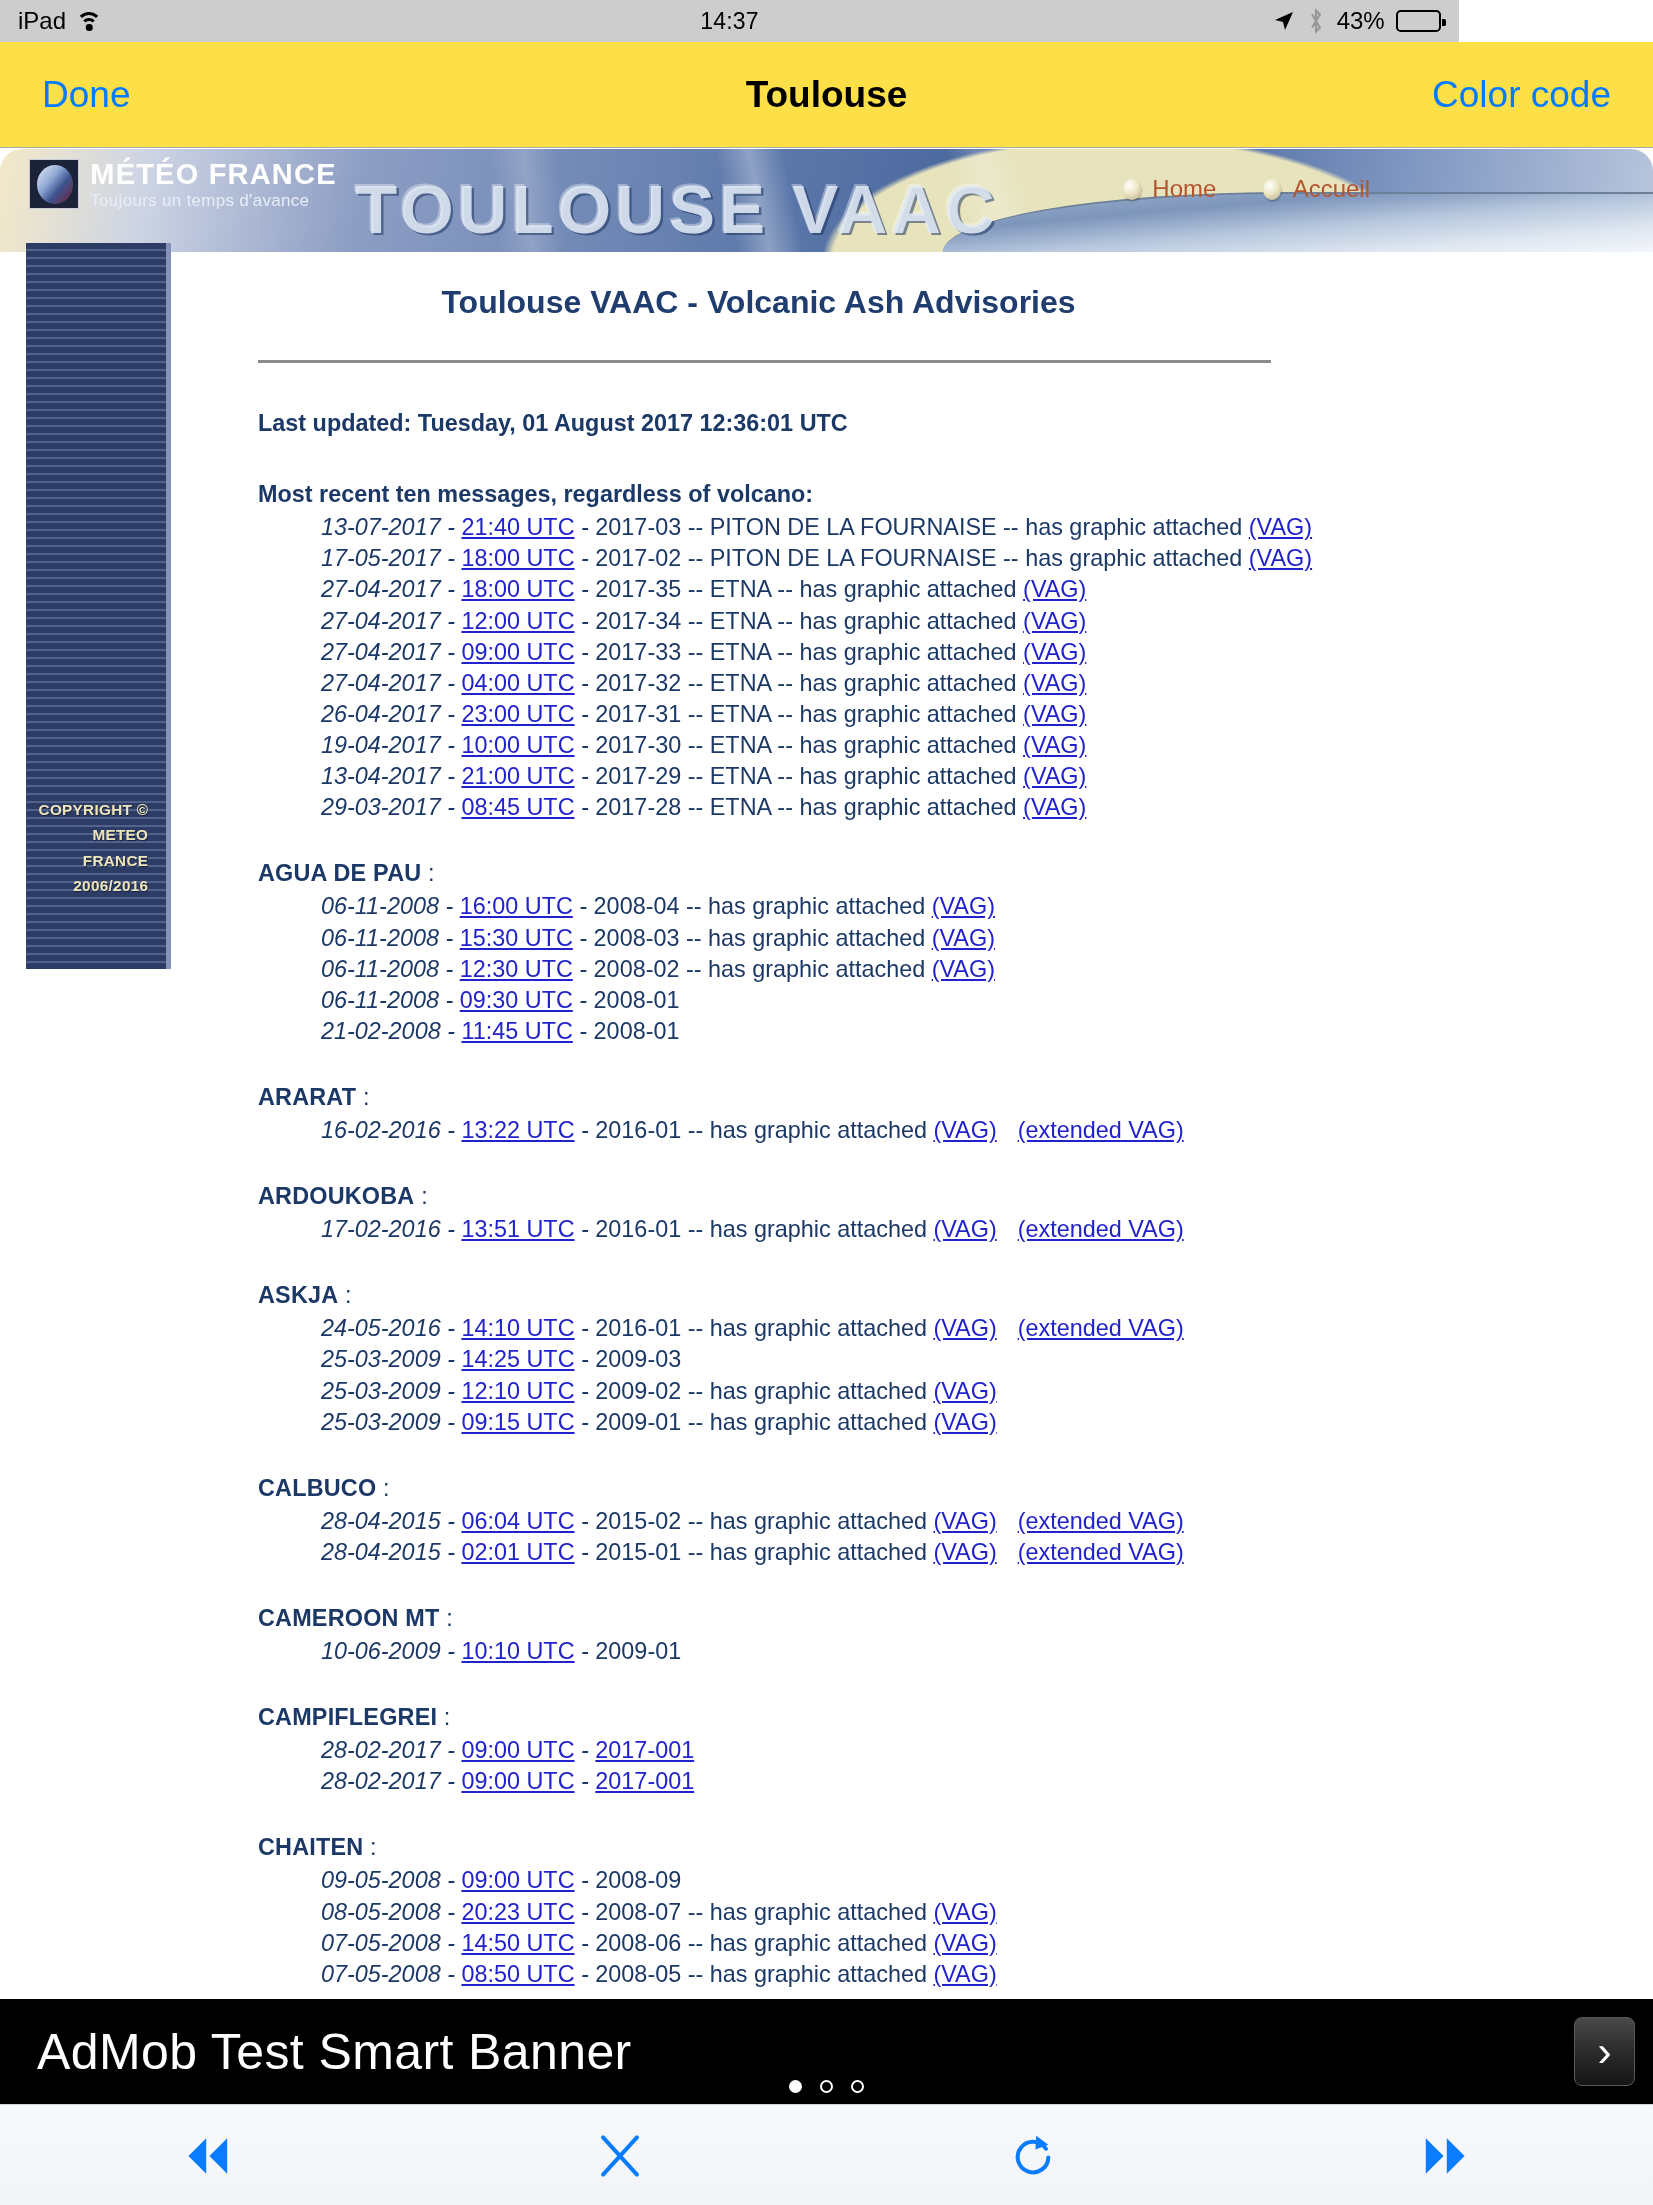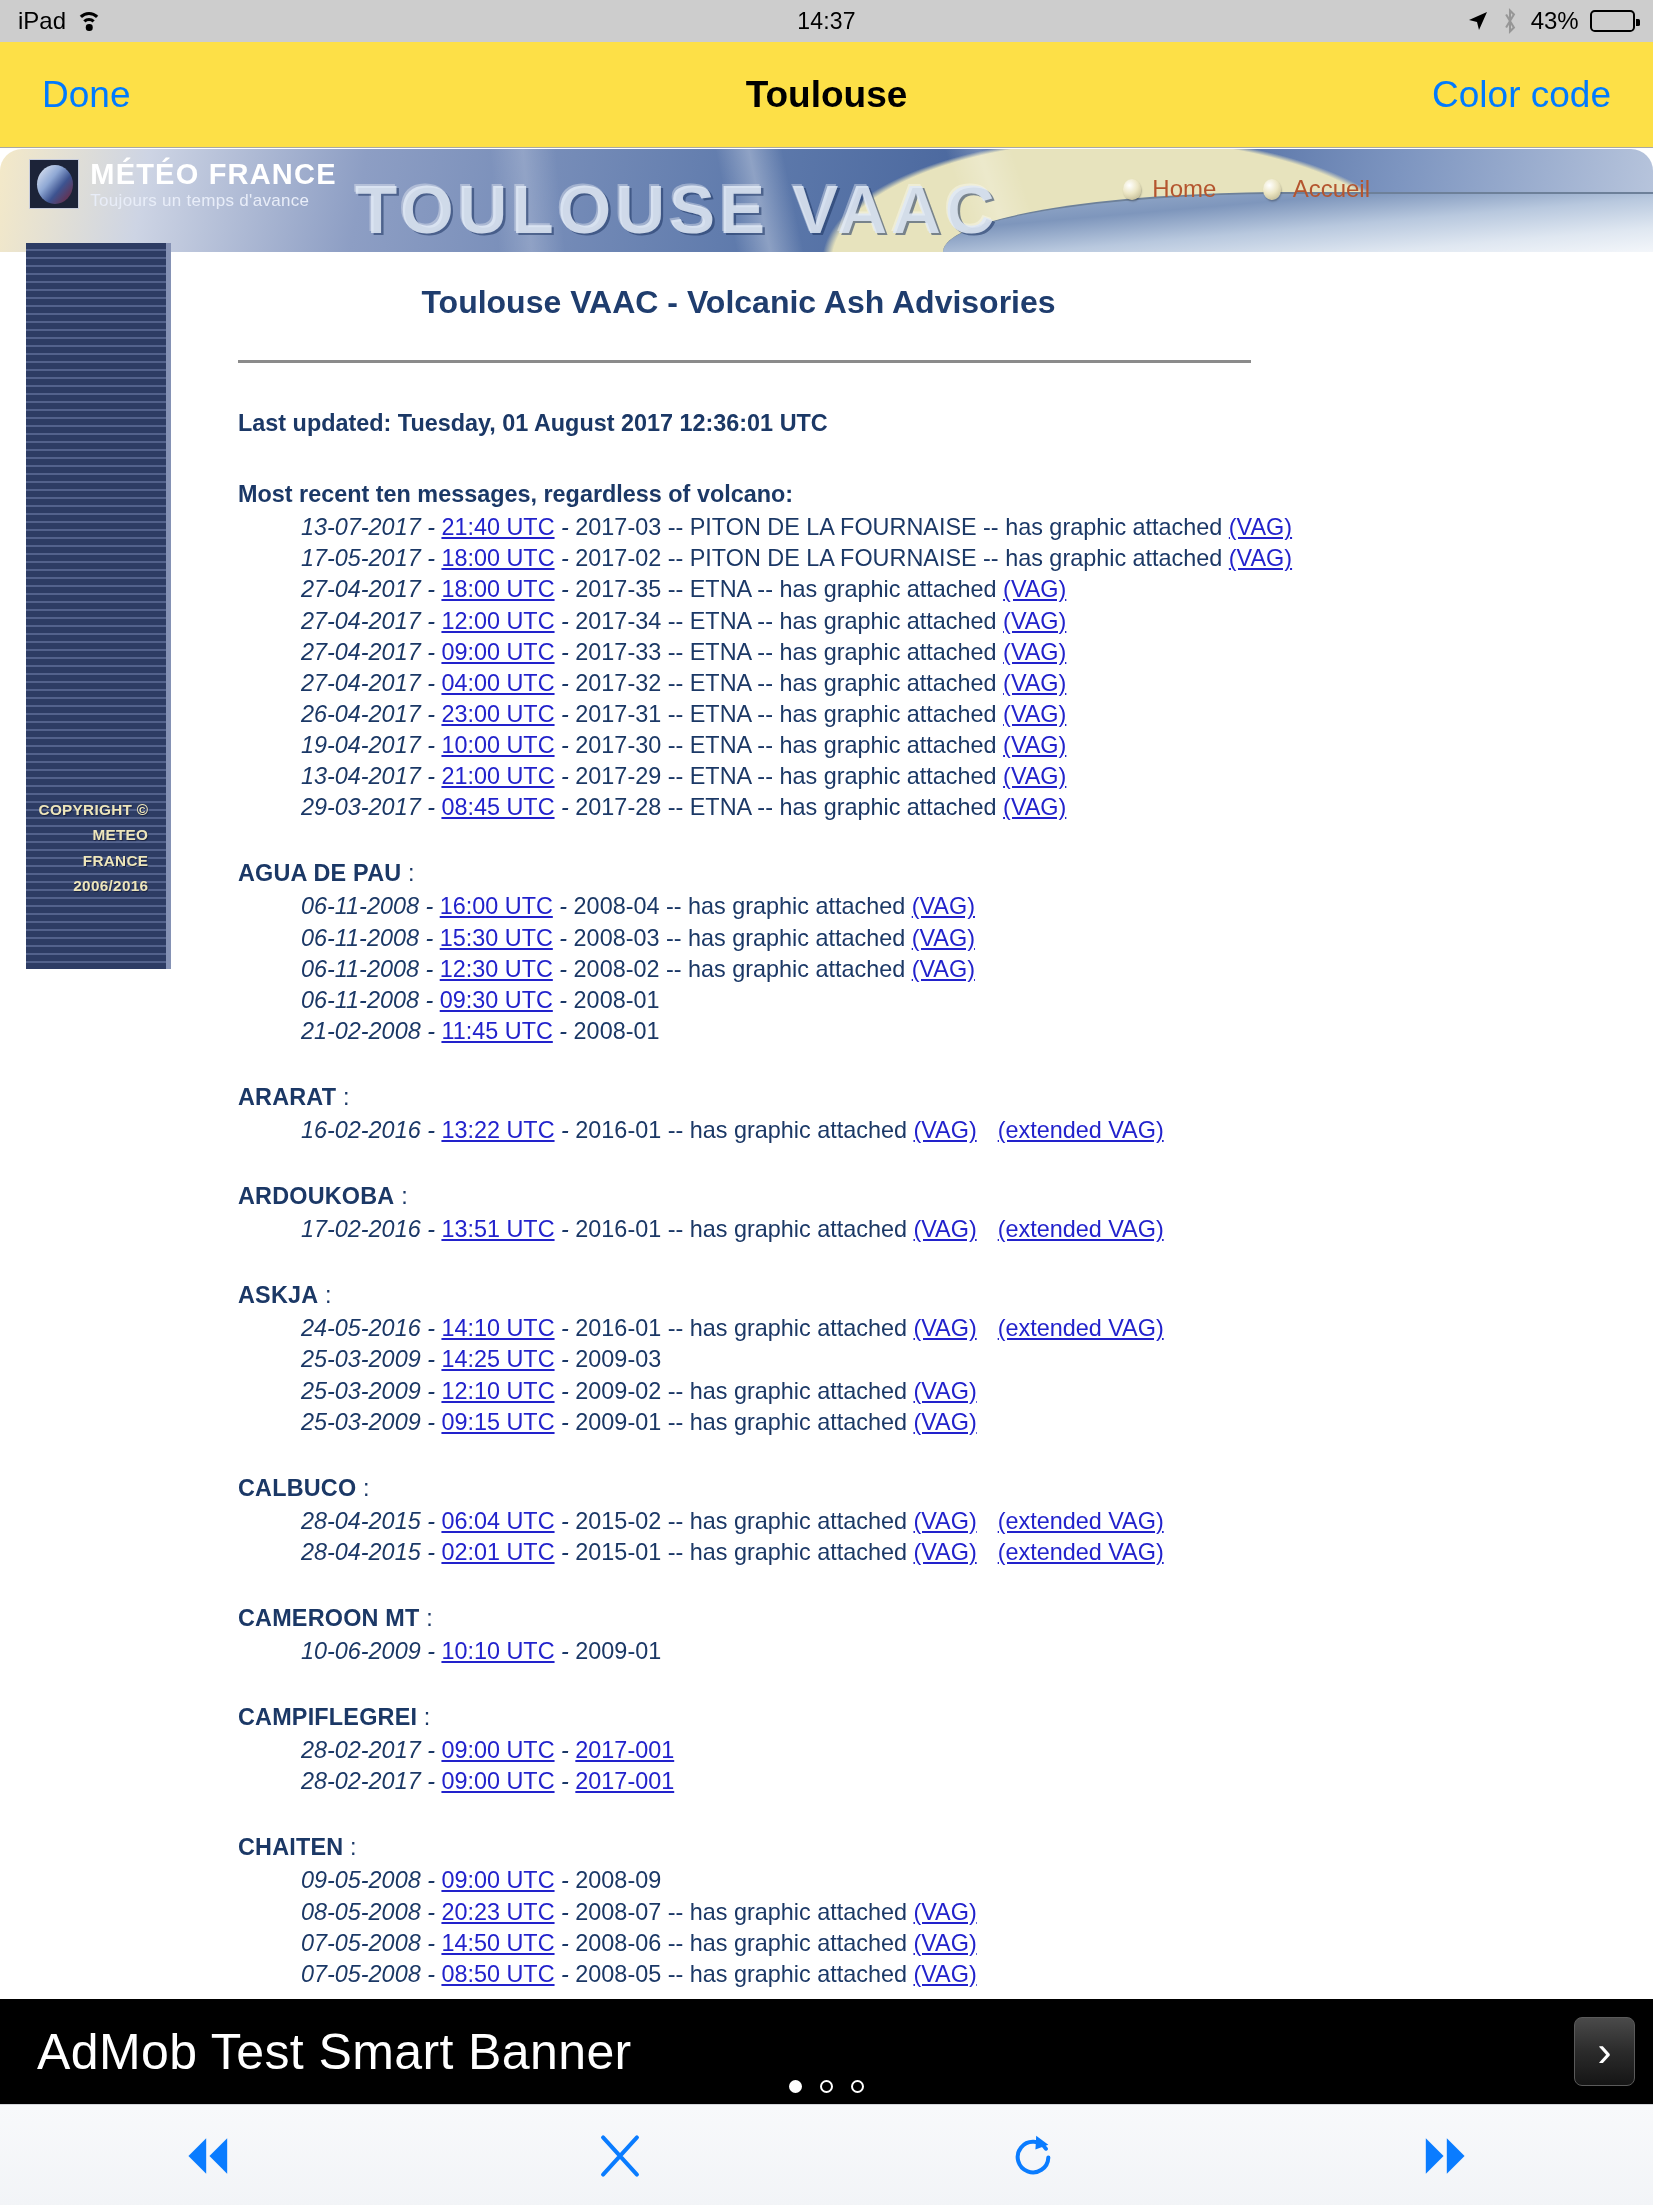--- a/index.html
+++ b/index.html
@@ -6,21 +6,21 @@
   html, body {
     width: 1653px; height: 2205px;
     font-family: "Liberation Sans", sans-serif;
     background: #ffffff;
     overflow: hidden;
   }
 
   
   #status-bar {
     position: absolute; top: 0; left: 0;
-    width: 1653px; height: 42px;
+    width: 1459px; height: 42px;
     background: #cdcdcd;
     display: flex; align-items: center;
     padding: 0 18px;
     font-size: 24px; color: #000;
   }
   #status-left { display: flex; align-items: center; gap: 9.7px; }
   #status-center {
     position: absolute; left: 0; right: 0; text-align: center;
     font-size: 23px; font-weight: 400; letter-spacing: 0.2px;
   }
@@ -152,21 +152,21 @@
   #side-copyright {
     position:absolute; left: 0; right: 8px; bottom: 71px;
     text-align: right; padding-right: 9.7px;
     font-size: 15.3px; font-weight: bold; color: #eee6bb;
     line-height: 1.65; letter-spacing: 0.3px;
   }
   #side-copyright div { text-shadow: 0.8px 0.8px 0.8px #1a2240; }
 
   
   #page-body {
-    position: absolute; left: 238px; top: 103px;
+    position: absolute; left: 258px; top: 103px;
     width: 1372px;
   }
   #page-heading {
     font-size: 32px; font-weight: bold; color: #1f3d6e;
     text-align: center; margin-top: 32px; width: 1001px;
   }
   #heading-rule {
     width: 1013px; height: 3.2px; background: #8b8b8b;
     margin: 39px 0 0 0;
   }

